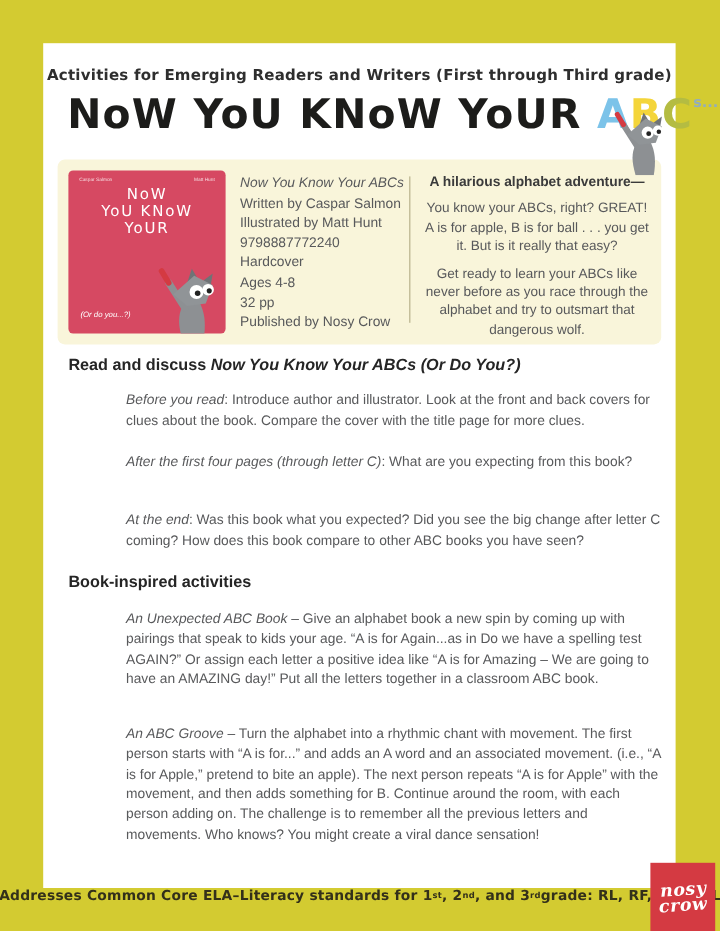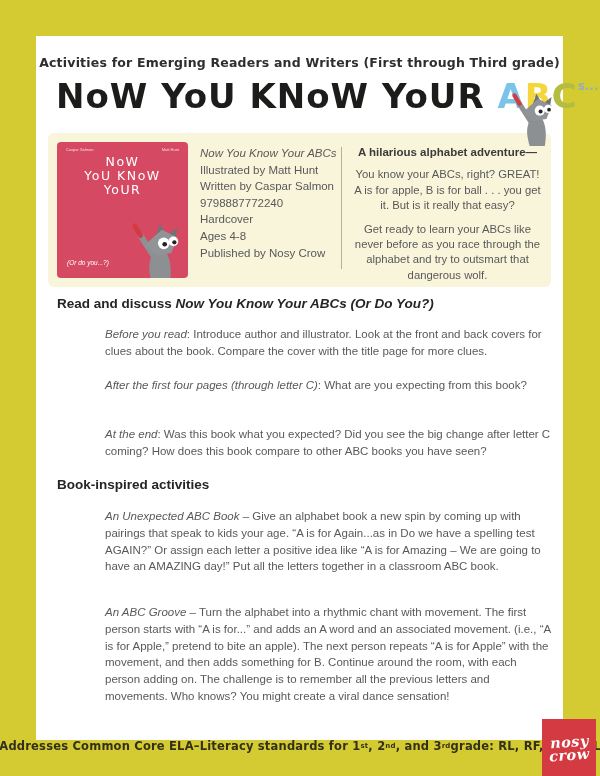--- a/index.html
+++ b/index.html
@@ -147,25 +147,26 @@
         <path d="M18 24 L36 8 L52 16 L46 32 L30 34 Z" fill="#909497"></path>
         <circle cx="38" cy="22" r="6" fill="#ffffff"></circle>
           <circle cx="39" cy="23" r="2.4" fill="#222222"></circle>
         <circle cx="48" cy="20" r="5" fill="#ffffff"></circle>
           <circle cx="49" cy="21" r="2.2" fill="#222222"></circle>
       </svg>
     </div>
 
     <div class="details">
       <div class="t">Now You Know Your ABCs</div>
+      <div>Written by Caspar Salmon</div>
       <div>Illustrated by Matt Hunt</div>
-      <div>Written by Caspar Salmon</div>
       <div>9798887772240</div>
       <div>Hardcover</div>
       <div>Ages 4-8</div>
+      <div>32 pp</div>
       <div>Published by Nosy Crow</div>
     </div>
 
     <div class="divider"></div>
 
     <div class="blurb">
       <h3>A hilarious alphabet adventure—</h3>
       <p>You know your ABCs, right? GREAT! A is for apple, B is for ball . . . you get it. But is it really that easy?</p>
       <p>Get ready to learn your ABCs like never before as you race through the alphabet and try to outsmart that dangerous wolf.</p>
     </div>

